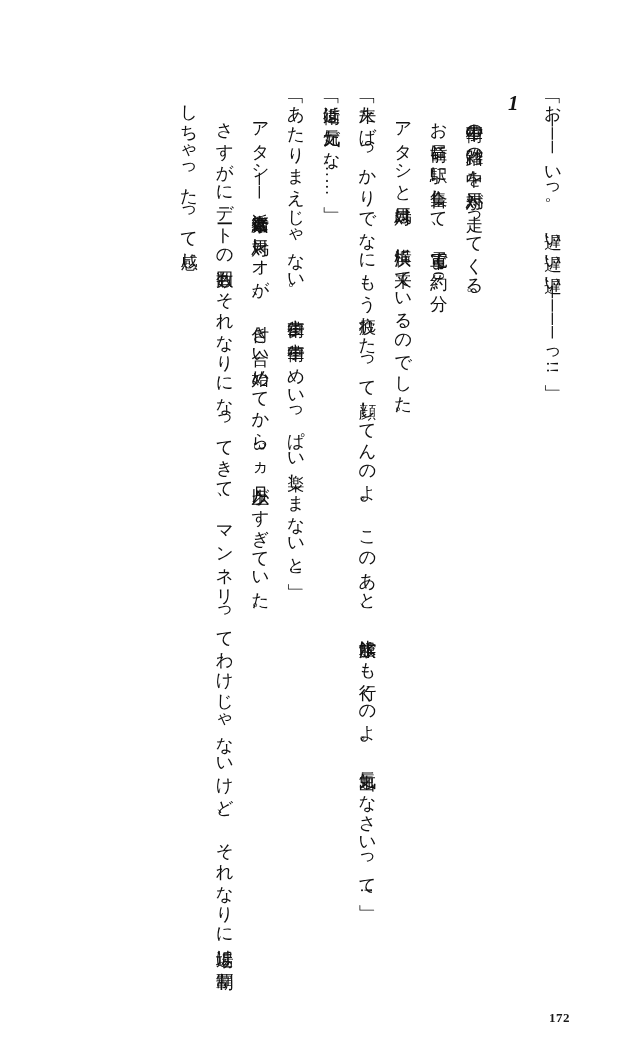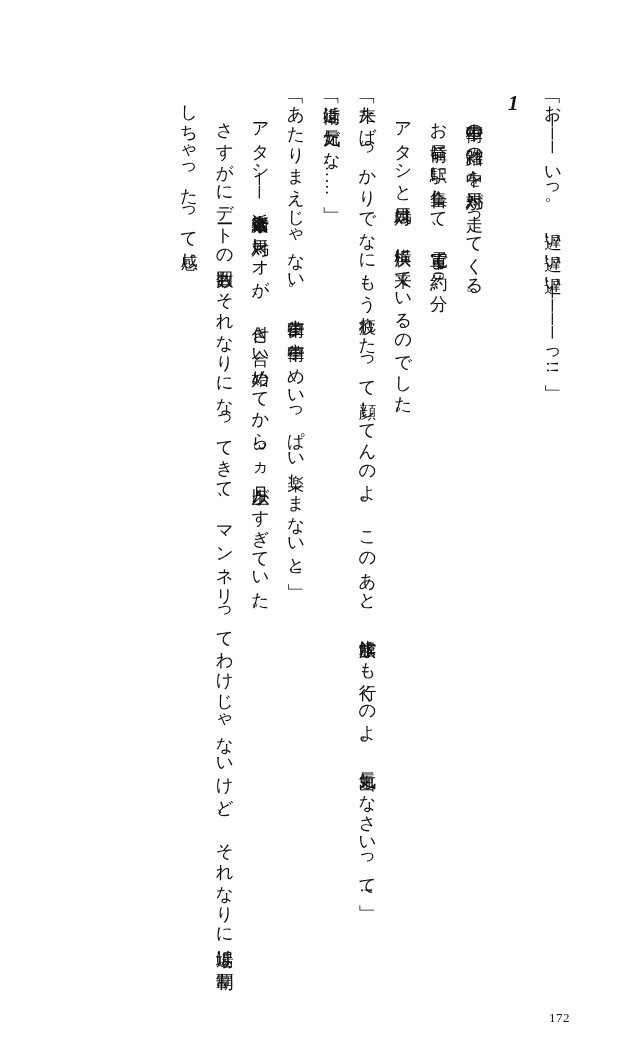--- a/index.html
+++ b/index.html
@@ -57,20 +57,21 @@
     text-align: left;
   }
   #page-number {
     position: absolute;
     bottom: 24px;
     right: 56px;
     font-size: 13px;
     letter-spacing: 0.04em;
     color: #1a1a1a;
     font-family: "Liberation Serif", "DejaVu Serif", serif;
+    font-weight: bold;
   }
 </style>
 </head>
 <body>
 
 <div id="page">
 
   <div id="vertical-text">
 
     <p>「お───いっ。 遅い遅い遅い────っ!!」</p>

